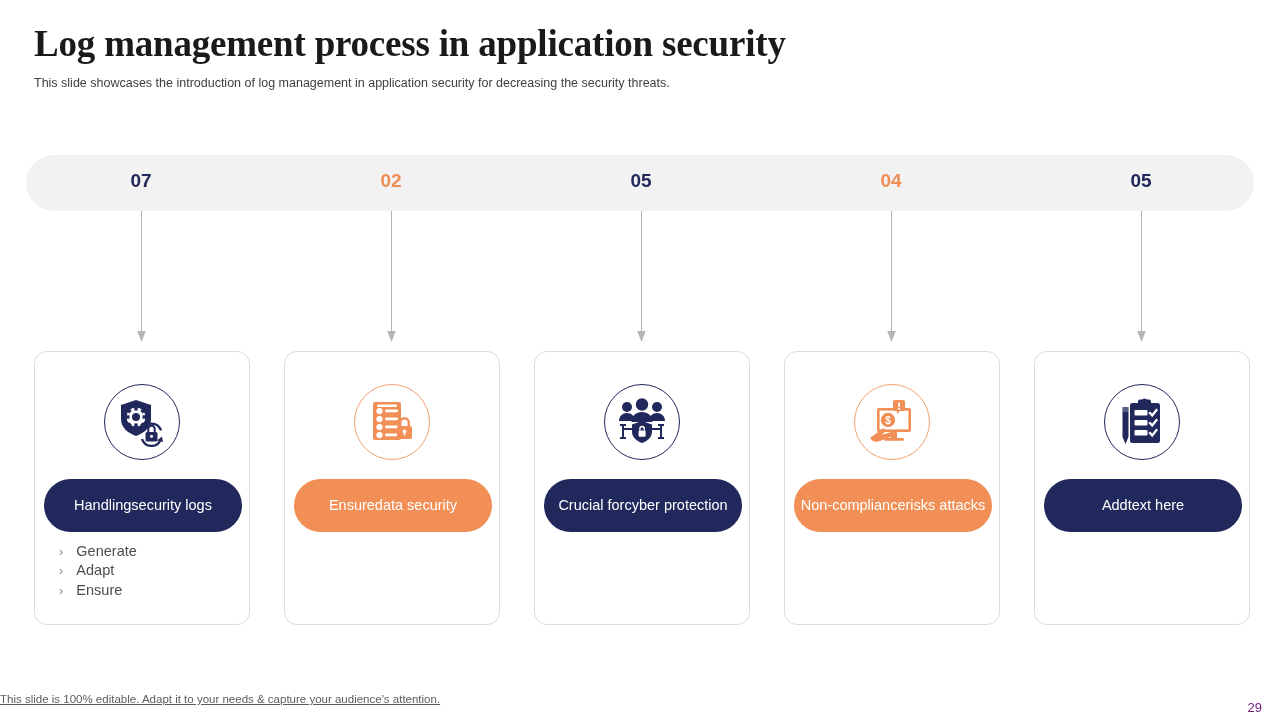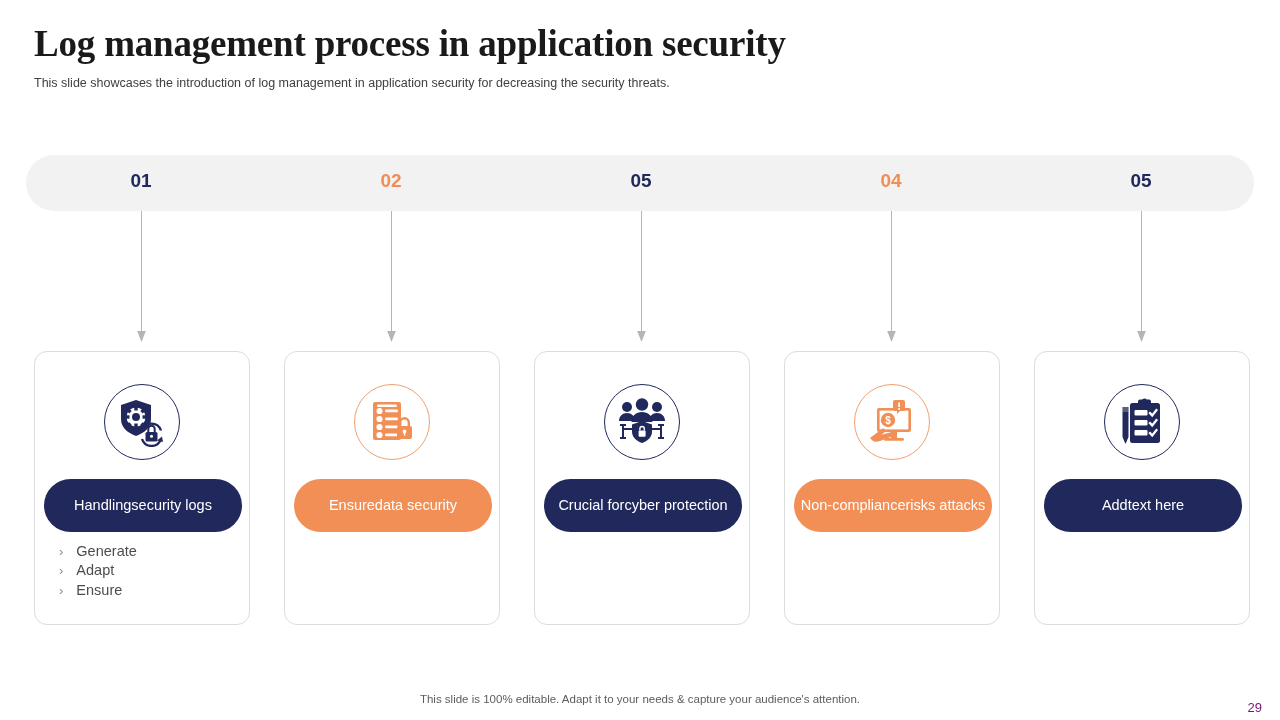--- a/index.html
+++ b/index.html
@@ -74,38 +74,38 @@
     list-style: none;
   }
   .bullets li {
     display: flex; align-items: baseline; gap: 13px;
     font-size: 14.5px; color: #4d4d4d; line-height: 1.33;
   }
   .bullets .chev { color: #8a8a8a; font-size: 13px; }
 
   .footer-note {
     position: absolute; left: 0; top: 693px; width: 1280px;
-    text-align: center; font-size: 11.5px; color: #5c5c5c;
+    font-size: 11.5px; color: #5c5c5c; text-decoration: underline;
   }
   .page-number {
     position: absolute; right: 18px; top: 700px;
     font-size: 13px; color: #701a75;
   }
 </style>
 </head>
 <body>
 
 <div class="slide">
 
   <div class="page-title">Log management process in application security</div>
   <div class="page-subtitle">This slide showcases the introduction of log management in application security for decreasing the security threats.</div>
 
   <div class="steps-bar"></div>
 
-  <div class="step-num navy-text" style="left:101px">01</div>
+  <div class="step-num navy-text" style="left:101px">07</div>
   <div class="step-num orange-text" style="left:351px">02</div>
   <div class="step-num navy-text" style="left:601px">05</div>
   <div class="step-num orange-text" style="left:851px">04</div>
   <div class="step-num navy-text" style="left:1101px">05</div>
 
   <svg class="connector" style="left:136px" viewBox="0 0 11 131">
     <line x1="5.5" y1="0" x2="5.5" y2="120" stroke="#b5b5b5" stroke-width="1"></line>
     <polygon points="5.5,131 1.2,120 9.8,120" fill="#b5b5b5"></polygon>
   </svg>
   <svg class="connector" style="left:386px" viewBox="0 0 11 131">

